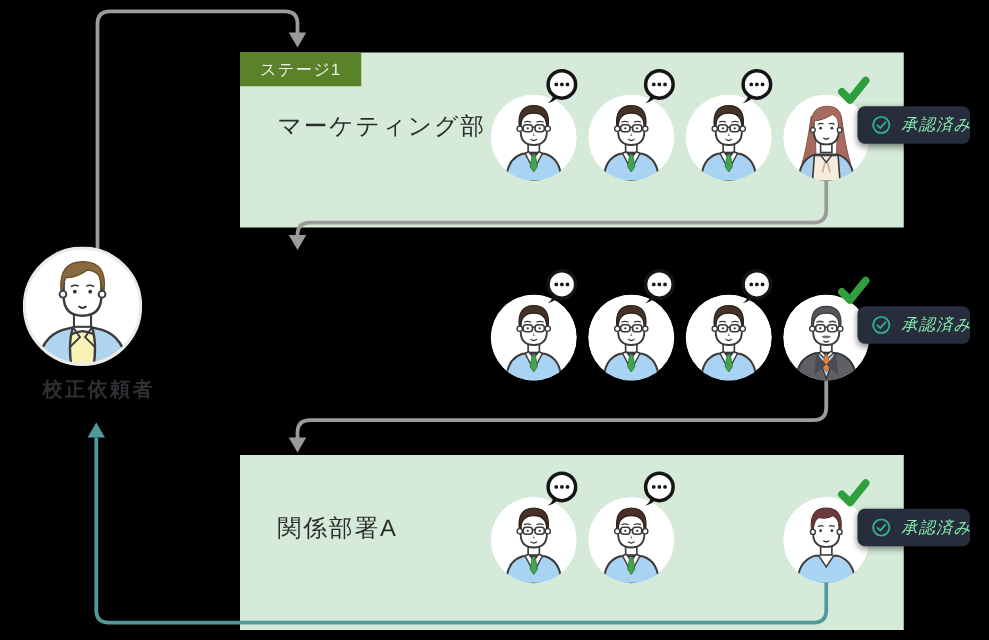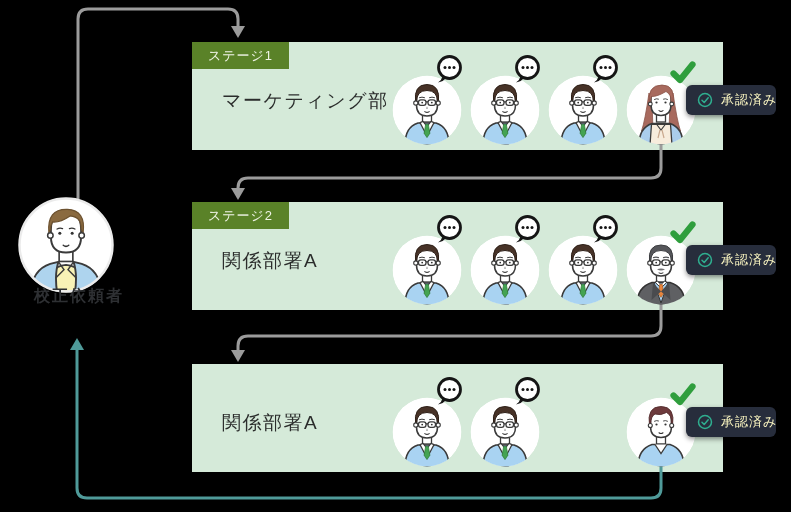--- a/index.html
+++ b/index.html
@@ -1,45 +1,45 @@
 <!DOCTYPE html>
 <html><head>
 <meta charset="utf-8">
 <style>
   html,body{margin:0;padding:0;background:#000;}
   #canvas{
     position:relative;width:791px;height:512px;background:#000000;overflow:hidden;
     font-family:"Liberation Sans","DejaVu Sans",sans-serif;
   }
-  .panel{position:absolute;left:192px;width:531px;height:108px;background:#d5ead9;}
+  .panel{position:absolute;left:192px;width:531px;height:140px;background:#d5ead9;}
   .tag{
     position:absolute;left:0;top:0;width:97px;height:27px;background:#5a8228;
     color:#eff3e6;font-size:13px;letter-spacing:1px;
     display:flex;align-items:center;justify-content:center;
   }
   .dept{
     position:absolute;left:30px;top:46px;font-size:19px;font-weight:400;
     color:#2b2d2c;letter-spacing:1.5px;white-space:nowrap;
   }
   .layer{position:absolute;inset:0;pointer-events:none;}
   .avatar{position:absolute;width:70px;height:70px;}
   .avatar svg,.bubble,.check,.badge-ic{display:block;}
   .bubble{position:absolute;width:30px;height:30px;}
   .check{position:absolute;width:26px;height:26px;}
   .badge{
     position:absolute;width:90px;height:30px;background:#272d3c;border-radius:6px;
     display:flex;align-items:center;gap:8px;padding-left:11px;box-sizing:border-box;
     box-shadow:0 2px 5px rgba(0,0,0,.45);
   }
   .badge-ic{width:16px;height:16px;flex:0 0 auto;}
-  .badge-label{color:#fef9c3;font-size:13px;letter-spacing:1px;white-space:nowrap;}
+  .badge-label{color:#86efac;font-size:13px;letter-spacing:1px;white-space:nowrap;font-style:italic;}
   .requester-avatar{position:absolute;left:18px;top:197px;width:96px;height:96px;}
   .requester-avatar svg{width:100%;height:100%;display:block;}
   .requester-label{
-    position:absolute;left:22px;top:286px;width:114px;text-align:center;
+    position:absolute;left:22px;top:302px;width:114px;text-align:center;
     font-size:16px;font-weight:600;color:#2e3033;letter-spacing:2px;white-space:nowrap;
   }
   #arrows{position:absolute;left:0;top:0;}
 </style>
 </head>
 <body>
 
 <svg width="0" height="0" style="position:absolute" aria-hidden="true">
   <defs>
     <clipPath id="clip70">
@@ -170,24 +170,20 @@
     </symbol>
   </defs>
 </svg>
 
 <div id="canvas">
 
   <section class="panel" style="top:42px">
     <div class="tag">ステージ1</div>
     <div class="dept">マーケティング部</div>
   </section>
-  <section class="panel" style="top:202px">
-    <div class="tag">ステージ2</div>
-    <div class="dept">関係部署A</div>
-  </section>
   <section class="panel" style="top:364px">
     <div class="dept">関係部署A</div>
   </section>
 
   <svg id="arrows" width="791" height="512" viewBox="0 0 791 512">
     <g fill="none" stroke="#9b9b9b" stroke-width="3">
       <path d="M78 199 V19 Q78 9 88 9 H228 Q238 9 238 19 V27"></path>
       <path d="M661 140 V168 Q661 178 651 178 H248 Q238 178 238 188 V189"></path>
       <path d="M661 300 V326 Q661 336 651 336 H248 Q238 336 238 346 V351"></path>
     </g>

